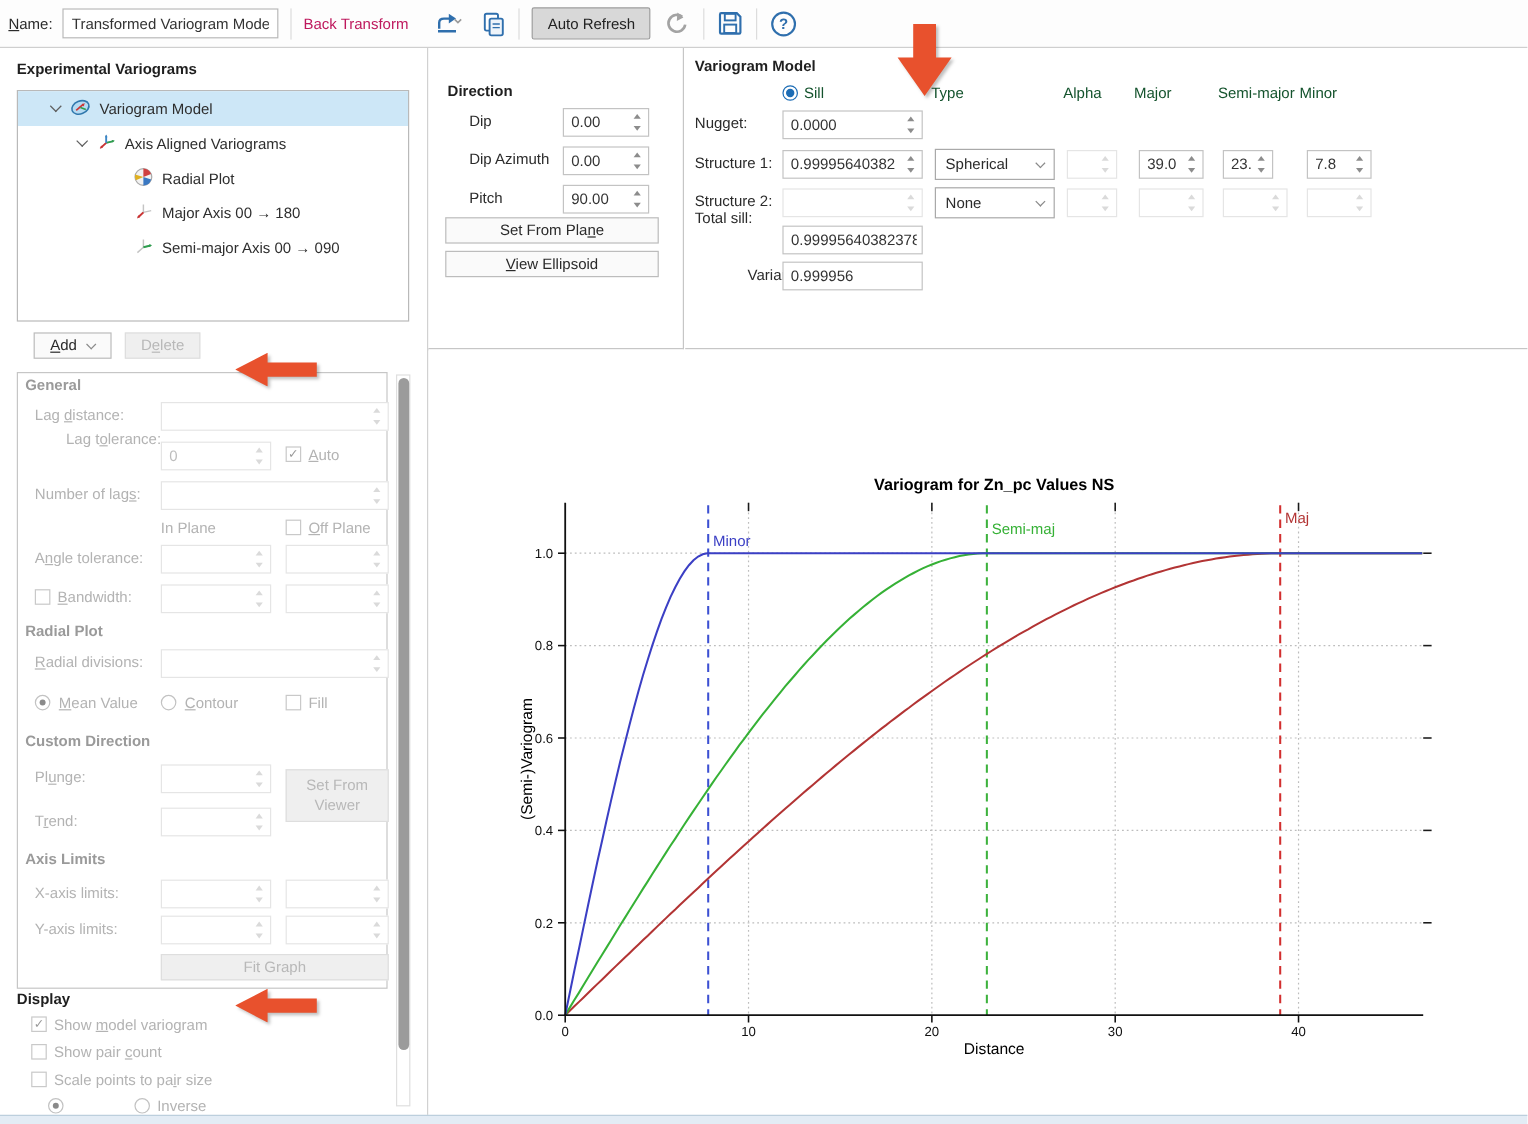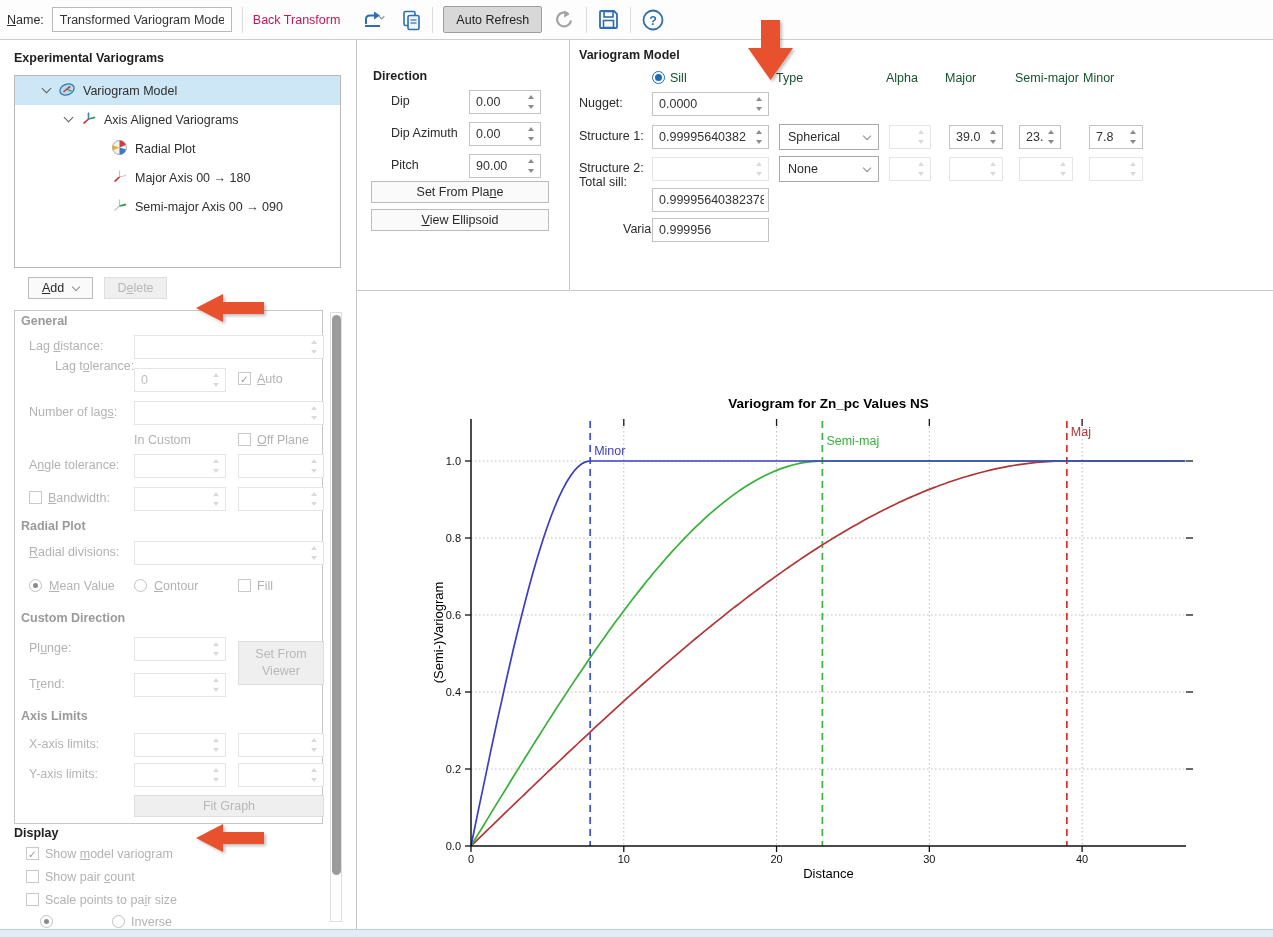--- a/index.html
+++ b/index.html
@@ -220,21 +220,21 @@
       <span class="abs dis-t" style="left:242px; top:61px;"><u>A</u>uto</span>
 
       <span class="abs dis-t" style="left:14px; top:94px;">Number of lag<u>s</u>:</span>
       <div class="fld disab abs" style="left:119px; top:90px; width:190px;">
         <input disabled="" style=""><span class="spin">
             <span class="tri-up"></span>
             <span class="tri-dn"></span>
           </span>
       </div>
 
-      <span class="abs dis-t" style="left:119px; top:122px;">In Custom</span>
+      <span class="abs dis-t" style="left:119px; top:122px;">In Plane</span>
       <span class="cb abs" style="left:223px; top:122px;"></span>
       <span class="abs dis-t" style="left:242px; top:122px;"><u>O</u>ff Plane</span>
 
       <span class="abs dis-t" style="left:14px; top:147px;">A<u>n</u>gle tolerance:</span>
       <div class="fld disab abs" style="left:119px; top:143px; width:92px;">
         <input disabled="" style=""><span class="spin">
             <span class="tri-up"></span>
             <span class="tri-dn"></span>
           </span>
       </div>

